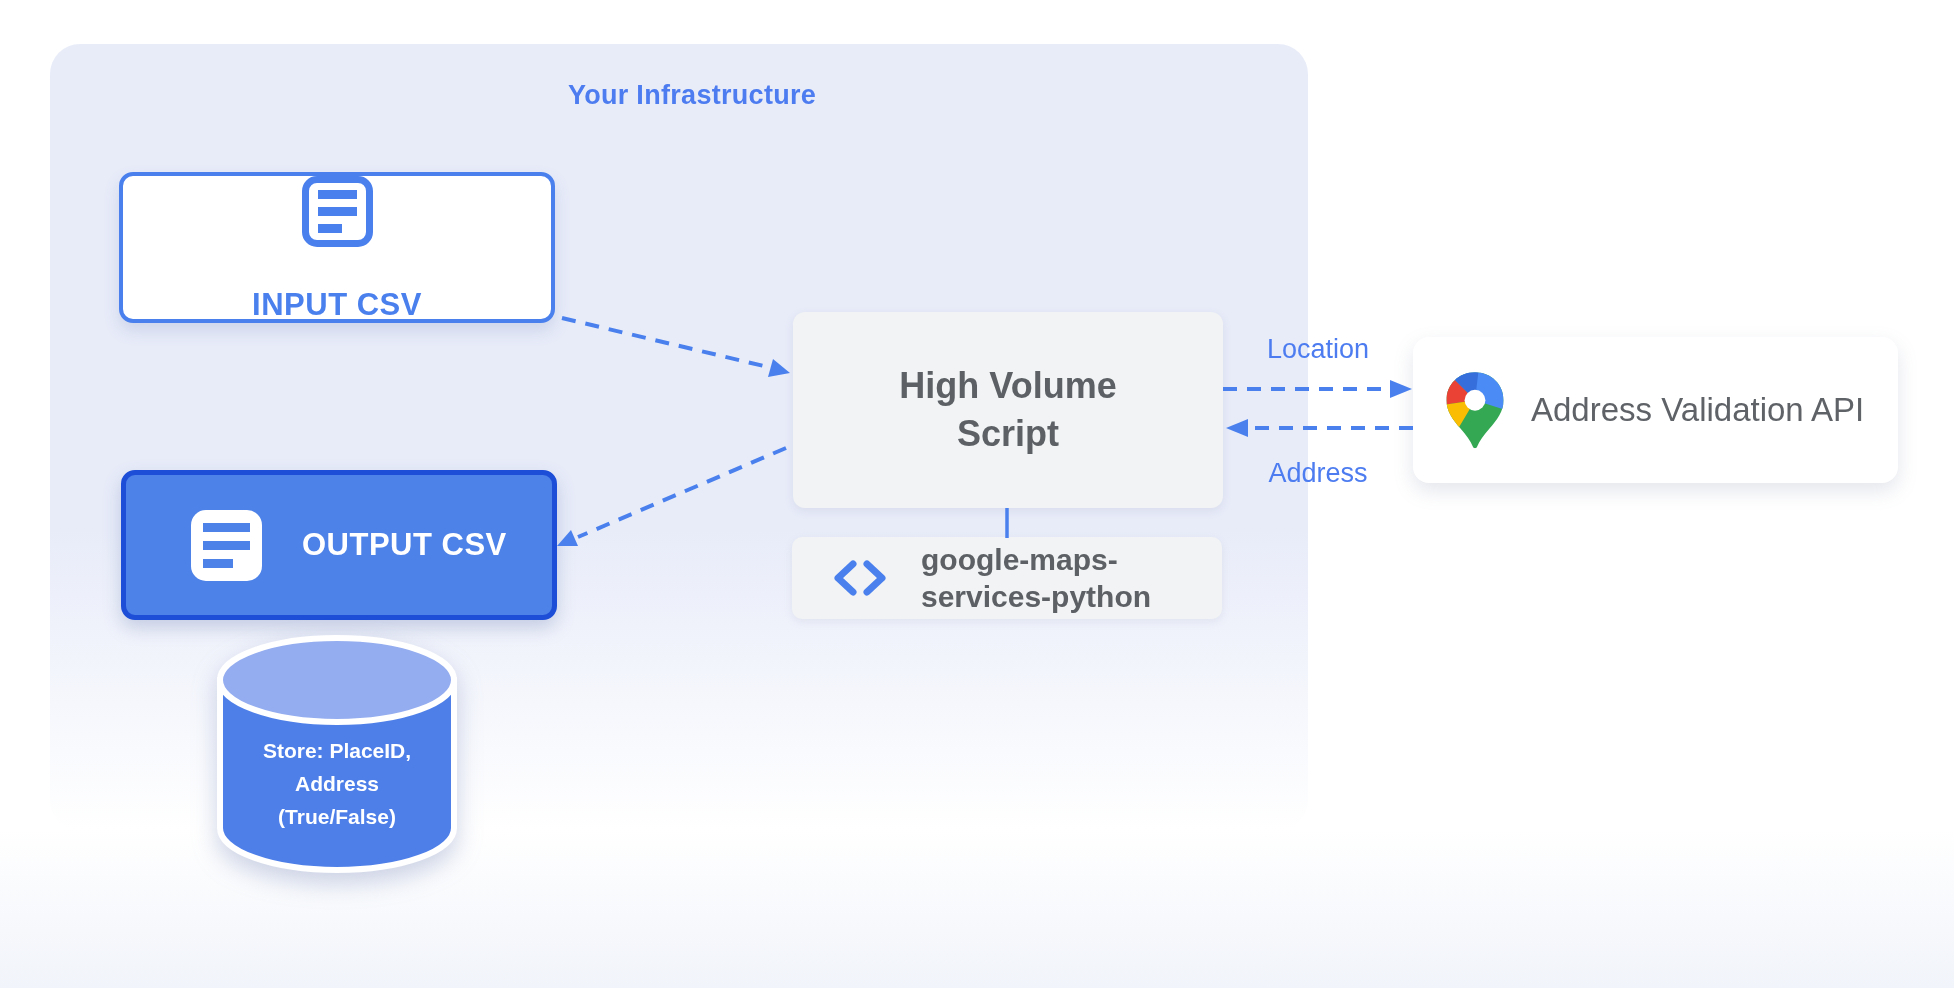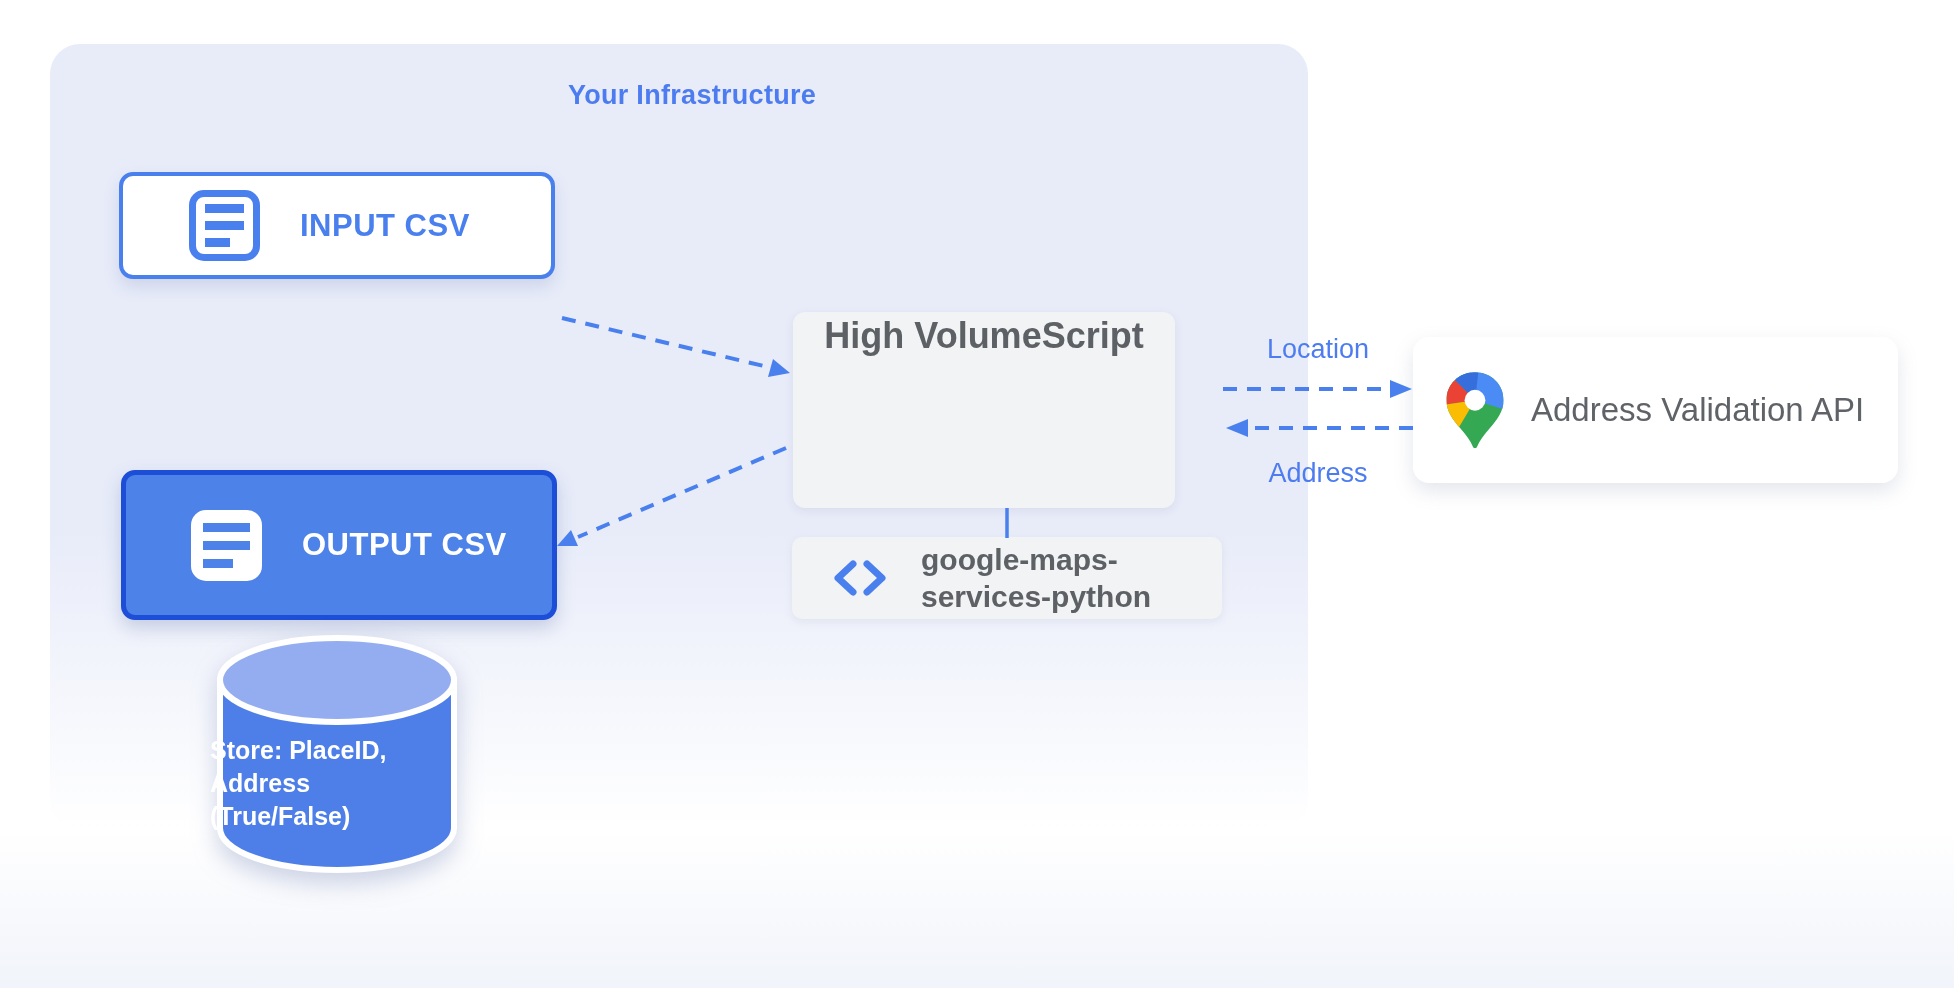--- a/index.html
+++ b/index.html
@@ -18,24 +18,24 @@
     background:linear-gradient(180deg,#e8ecf9 0%,#e8ecf9 62%,rgba(232,236,249,0) 100%);
   }
   .infra-title {
     left:492px; top:80px; width:400px; text-align:center;
     font-size:27px; font-weight:700; color:#4c7cf0; letter-spacing:0.3px;
   }
 
   
   .node { display:flex; align-items:center; }
   .input-box {
-    left:119px; top:172px; width:436px; height:107px;
+    left:119px; top:172px; width:436px; height:151px;
     background:#ffffff; border:4px solid #4a80ee; border-radius:14px;
     box-shadow:0 8px 16px rgba(90,110,170,0.18);
-    padding-left:66px; gap:40px;
+    gap:40px;flex-direction:column;
   }
   .output-box {
     left:121px; top:470px; width:436px; height:150px;
     background:#4d82e8; border:5px solid #1d4ed8; border-radius:14px;
     box-shadow:0 8px 18px rgba(90,110,170,0.28);
     padding-left:65px; gap:40px;
   }
   .box-label-blue { font-size:31px; font-weight:700; color:#4a80ee; letter-spacing:0.5px; }
   .box-label-white { font-size:31px; font-weight:700; color:#ffffff; letter-spacing:0.5px; }
 
@@ -43,24 +43,24 @@
   .doc { width:71px; height:71px; border-radius:15px; display:flex; flex-direction:column;
          justify-content:center; align-items:flex-start; gap:8px; flex:0 0 auto; }
   .doc-outline { background:#ffffff; border:7px solid #4a80ee; padding:0 9px; }
   .doc-outline .bar { height:9px; background:#4a80ee; }
   .doc-solid { background:#ffffff; padding:0 12px; gap:9px; }
   .doc-solid .bar { height:9px; background:#4d82e8; }
   .bar-1 { width:100%; } .bar-2 { width:100%; } .bar-3 { width:63%; }
 
   
   .script-box {
-    left:793px; top:312px; width:382px; height:196px;
+    left:793px; top:312px; width:430px; height:196px;
     background:#f1f3f4; border-radius:12px;
     box-shadow:0 3px 8px rgba(120,130,160,0.14);
-    display:flex; flex-direction:row; justify-content:center; text-align:center;
+    display:flex; flex-direction:column; justify-content:center; text-align:center;
   }
   .script-box .line { font-size:36px; line-height:48px; font-weight:700; color:#5d6165; }
   .lib-box {
     left:792px; top:537px; width:430px; height:82px;
     background:#f1f3f4; border-radius:10px;
     box-shadow:0 3px 8px rgba(120,130,160,0.12);
     display:flex; align-items:center; padding-left:41px; gap:34px;
   }
   .lib-text .line { font-size:30px; line-height:37px; font-weight:700; color:#5d6165; }
 
@@ -68,22 +68,22 @@
   .api-box {
     left:1413px; top:337px; width:485px; height:146px;
     background:#ffffff; border-radius:16px;
     box-shadow:0 8px 20px rgba(120,130,160,0.20);
     display:flex; align-items:center; padding-left:32px; gap:26px;
   }
   .api-label { font-size:33px; font-weight:400; color:#5f6368; }
 
   
   .cyl-svg { left:210px; top:630px; filter:drop-shadow(0 10px 12px rgba(90,110,170,0.30)); }
-  .cyl-text { left:210px; top:734px; width:254px; 
-              font-size:25px; line-height:33px; font-weight:700; color:#ffffff; }
+  .cyl-text { left:210px; top:734px; width:254px; text-align:center;
+              font-size:21px; line-height:33px; font-weight:700; color:#ffffff; }
 
   
   .edge-label { width:190px; left:1223px; text-align:center;
                 font-size:27px; font-weight:400; color:#4c7cf0; }
   .label-location { top:334px; }
   .label-placeid  { top:458px; }
 
   svg.overlay { left:0; top:0; pointer-events:none; }
 </style>
 </head>

